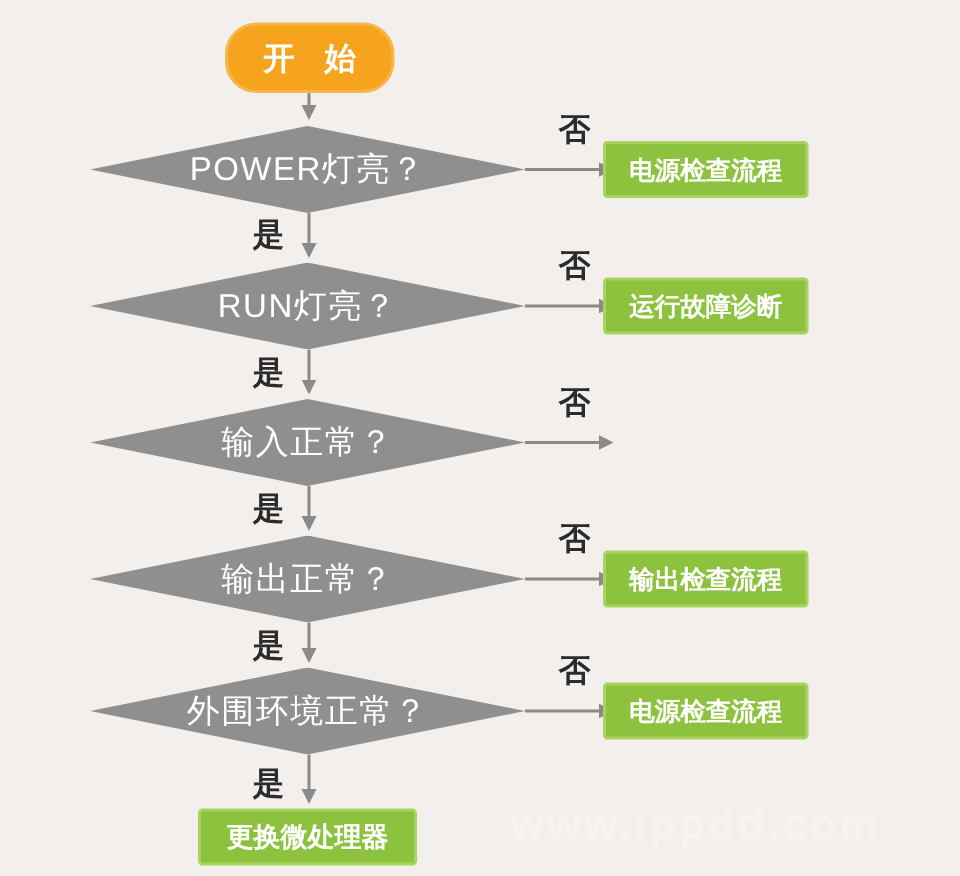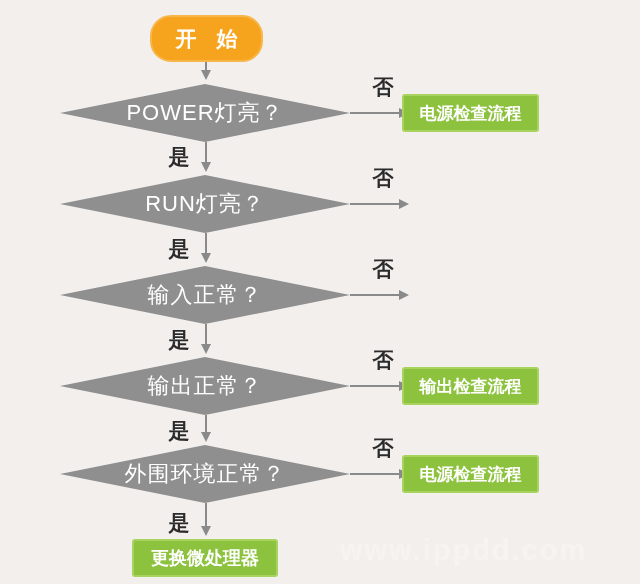--- a/index.html
+++ b/index.html
@@ -102,20 +102,21 @@
 
   <div class="node start">开 始</div>
 
   <div class="node diamond" style="top:84px">POWER灯亮？</div>
   <div class="branch-label" style="left:368px;top:74px">否</div>
   <div class="node process" style="top:94px">电源检查流程</div>
   <div class="branch-label" style="left:164px;top:144px">是</div>
 
   <div class="node diamond" style="top:175px">RUN灯亮？</div>
   <div class="branch-label" style="left:368px;top:165px">否</div>
+  <div class="node process" style="top:185px">运行故障诊断</div>
   <div class="branch-label" style="left:164px;top:236px">是</div>
 
   <div class="node diamond" style="top:266px">输入正常？</div>
   <div class="branch-label" style="left:368px;top:256px">否</div>
   <div class="branch-label" style="left:164px;top:327px">是</div>
 
   <div class="node diamond" style="top:357px">输出正常？</div>
   <div class="branch-label" style="left:368px;top:347px">否</div>
   <div class="node process" style="top:367px">输出检查流程</div>
   <div class="branch-label" style="left:164px;top:418px">是</div>

